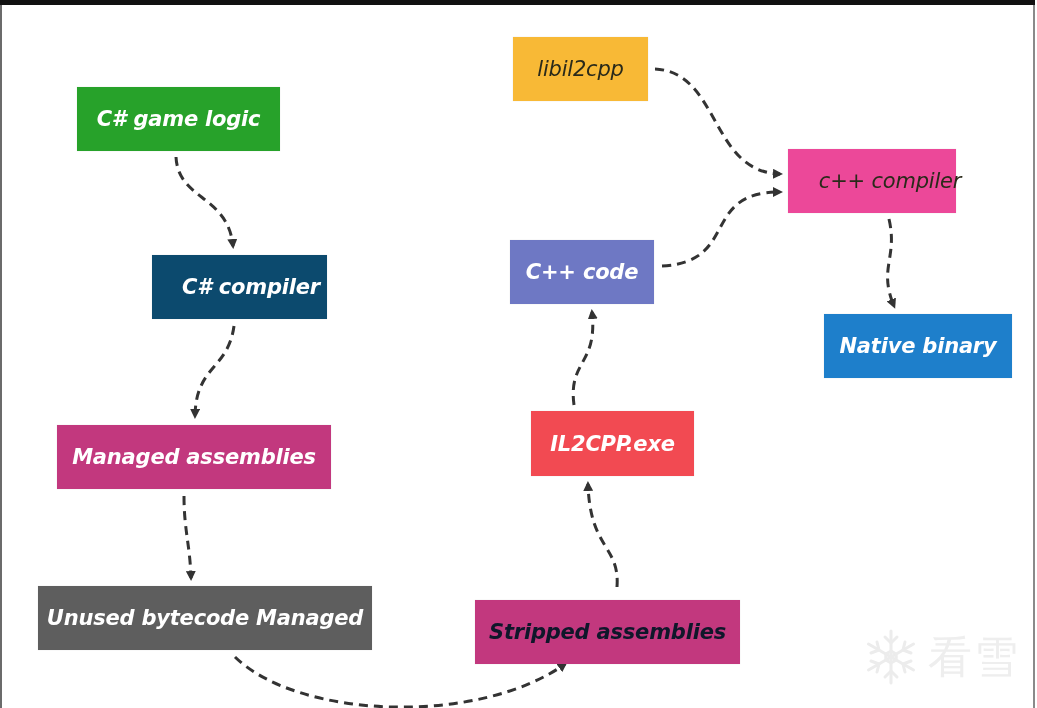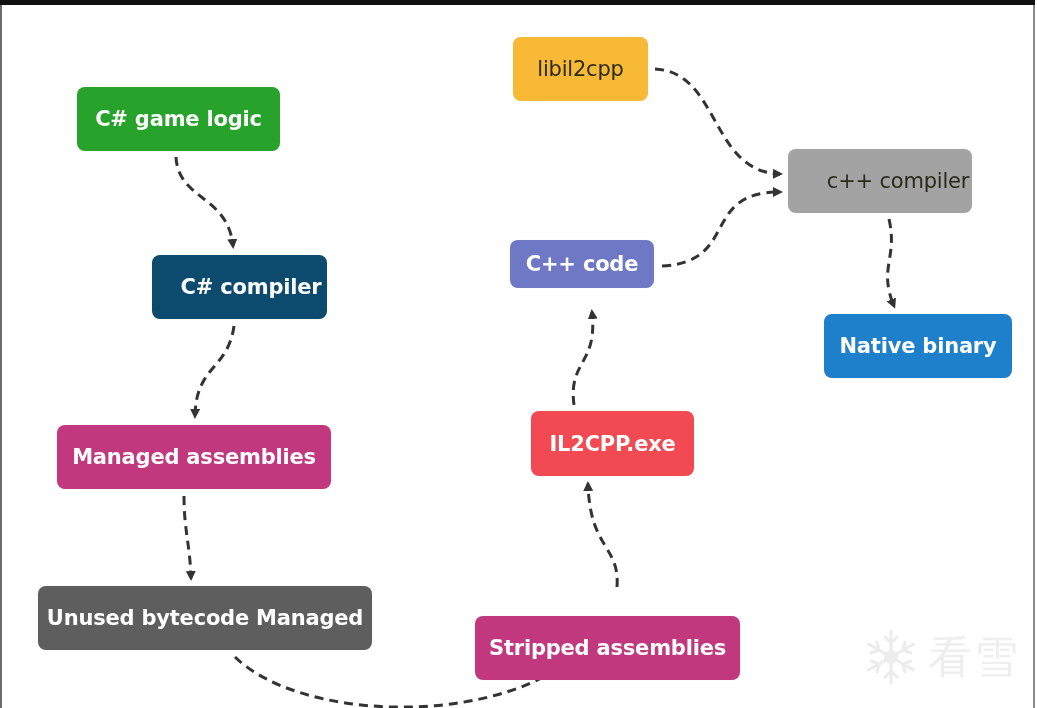--- a/index.html
+++ b/index.html
@@ -8,25 +8,26 @@
       background: #ffffff;
       font-family: "DejaVu Sans", sans-serif;
     }
     .frame-top { position: absolute; left: 0; top: 0; width: 1037px; height: 5px; background: #111111; }
     .frame-left { position: absolute; left: 0; top: 5px; width: 2px; height: 703px; background: #6b6b6b; }
     .frame-right { position: absolute; left: 1033px; top: 5px; width: 2px; height: 703px; background: #8a8a8a; }
     .frame-right-outer { position: absolute; left: 1035px; top: 0; width: 2px; height: 708px; background: #ffffff; }
     svg.edges { position: absolute; left: 0; top: 0; }
     .node {
       position: absolute; box-sizing: border-box;
-      border-radius: 8px;
+      border-radius: 0;
       display: flex; align-items: center; justify-content: center;
       font-size: 21px; font-weight: bold; color: #ffffff;
       white-space: nowrap; letter-spacing: -0.2px;
       box-shadow: 0 0 1px rgba(0,0,0,0.15);
+      font-style: italic;
     }
     .node.dark-text { color: #2a2a1a; font-weight: normal; }
     .watermark {
       position: absolute; left: 864px; top: 626px; height: 62px; width: 160px;
       display: flex; align-items: center; gap: 10px;
       color: #ececec; pointer-events: none;
     }
     .watermark .wm-text { font-size: 44px; font-family: "DejaVu Sans", sans-serif; letter-spacing: 2px; color: #eeeeee; }
   </style>
 </head>
@@ -61,33 +62,33 @@
 </div>
 <div class="node" style="left: 152px; top: 255px; width: 175px; height: 64px; background: #0c4a6e; color: rgb(255, 255, 255); padding-left: 23px;">
   <span>C# compiler</span>
 </div>
 <div class="node" style="left: 57px; top: 425px; width: 274px; height: 64px; background: rgb(194, 56, 126); color: rgb(255, 255, 255); align-items: center;">
   <span>Managed assemblies</span>
 </div>
 <div class="node" style="left: 38px; top: 586px; width: 334px; height: 64px; background: rgb(94, 94, 94); color: rgb(255, 255, 255);">
   <span>Unused bytecode Managed</span>
 </div>
-<div class="node" style="left: 475px; top: 616px; width: 265px; height: 64px; background: rgb(194, 56, 126); color: #ffffff; text-align: right;">
+<div class="node" style="left: 475px; top: 600px; width: 265px; height: 64px; background: rgb(194, 56, 126); color: #0f172a; text-align: right;">
   <span>Stripped assemblies</span>
 </div>
 <div class="node" style="left: 503px; top: 411px; width: 163px; height: 65px; background: rgb(242, 74, 82); color: rgb(255, 255, 255); margin-left: 28px;">
   <span>IL2CPP.exe</span>
 </div>
-<div class="node" style="left: 510px; top: 240px; width: 144px; height: 48px; background: rgb(110, 120, 196); color: rgb(255, 255, 255);">
+<div class="node" style="left: 510px; top: 240px; width: 144px; height: 64px; background: rgb(110, 120, 196); color: rgb(255, 255, 255);">
   <span>C++ code</span>
 </div>
 <div class="node dark-text" style="left: 513px; top: 37px; width: 135px; height: 64px; background: rgb(248, 185, 54); color: rgb(42, 42, 26);">
   <span>libil2cpp</span>
 </div>
-<div class="node dark-text" style="left: 788px; top: 149px; width: 184px; height: 64px; background: #a3a3a3; color: rgb(42, 42, 26); padding-left: 36px;">
+<div class="node dark-text" style="left: 788px; top: 149px; width: 168px; height: 64px; background: #ec4899; color: rgb(42, 42, 26); padding-left: 36px;">
   <span>c++ compiler</span>
 </div>
 <div class="node" style="left: 824px; top: 314px; width: 188px; height: 64px; background: rgb(30, 127, 203); color: rgb(255, 255, 255);">
   <span>Native binary</span>
 </div>
 
 <div class="watermark">
   <svg width="54" height="58" viewBox="-27 -29 54 58">
     <g stroke="#ececec" stroke-width="3" fill="none" stroke-linecap="round">
       <path d="M0,-26 L0,26"></path>

